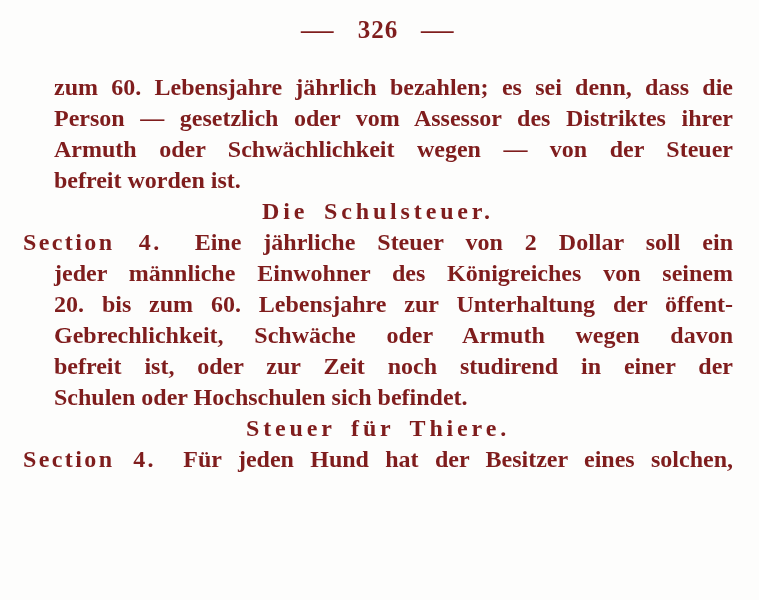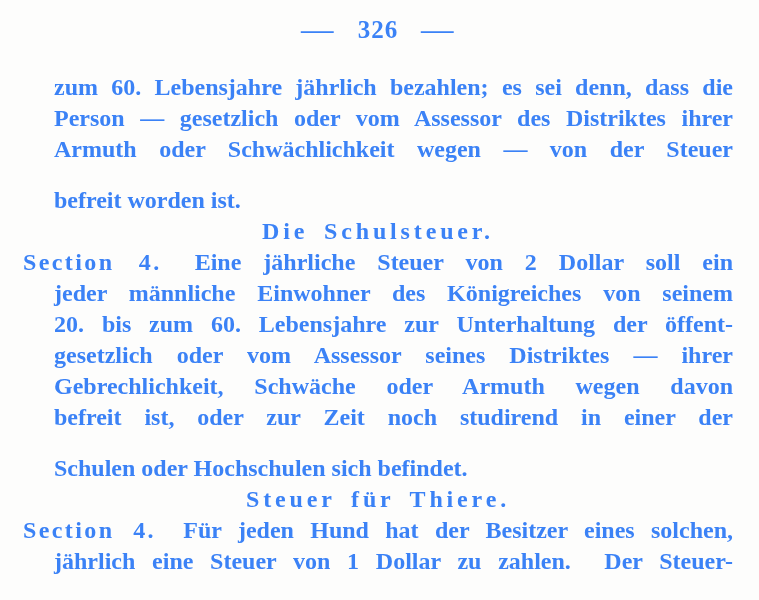--- a/index.html
+++ b/index.html
@@ -5,21 +5,21 @@
   html, body {
     margin: 0;
     padding: 0;
     background: #ffffff;
   }
   .page {
     position: relative;
     width: 759px;
     height: 600px;
     background: #fdfdfc;
-    color: #3b82f6;
+    color: #7f1d1d;
     font-family: "Liberation Serif", "DejaVu Serif", serif;
     font-weight: 700;
     overflow: hidden;
     box-sizing: border-box;
     padding: 14px 26px 0 23px;
   }
   .page-header {
     text-align: center;
     font-size: 25px;
     line-height: 32px;
@@ -39,21 +39,20 @@
   }
   .line {
     margin-left: 31px;            
     text-align: justify;
     text-align-last: justify;
     white-space: normal;
   }
   .line.last {
     text-align: left;
     text-align-last: left;
-    margin-top: 20px;
   }
   .line.sec {
     margin-left: 0;               
   }
   .secword {
     letter-spacing: 0.1em;
     padding-right: 11px;
   }
   .heading {
     margin-left: 0;
@@ -77,25 +76,23 @@
     <div class="line">Person — gesetzlich oder vom Assessor des Distriktes ihrer</div>
     <div class="line">Armuth oder Schwächlichkeit wegen — von der Steuer</div>
     <div class="line last">befreit worden ist.</div>
 
     <div class="line heading">Die Schulsteuer.</div>
 
     <div class="line sec"><span class="secword">Section 4.</span> <span>Eine jährliche Steuer von 2 Dollar soll ein</span></div>
 
     <div class="line">jeder männliche Einwohner des Königreiches von seinem</div>
     <div class="line">20. bis zum 60. Lebensjahre zur Unterhaltung der öffent-</div>
-    <div class="line">gesetzlich oder vom Assessor seines Distriktes — ihrer</div>
     <div class="line">Gebrechlichkeit, Schwäche oder Armuth wegen davon</div>
     <div class="line">befreit ist, oder zur Zeit noch studirend in einer der</div>
     <div class="line last">Schulen oder Hochschulen sich befindet.</div>
 
     <div class="line heading">Steuer für Thiere.</div>
 
     <div class="line sec"><span class="secword">Section 4.</span> <span>Für jeden Hund hat der Besitzer eines solchen,</span></div>
 
-    <div class="line">jährlich eine Steuer von 1 Dollar zu zahlen.&nbsp; Der Steuer-</div>
   </div>
 
 </div>
 
 </body></html>

